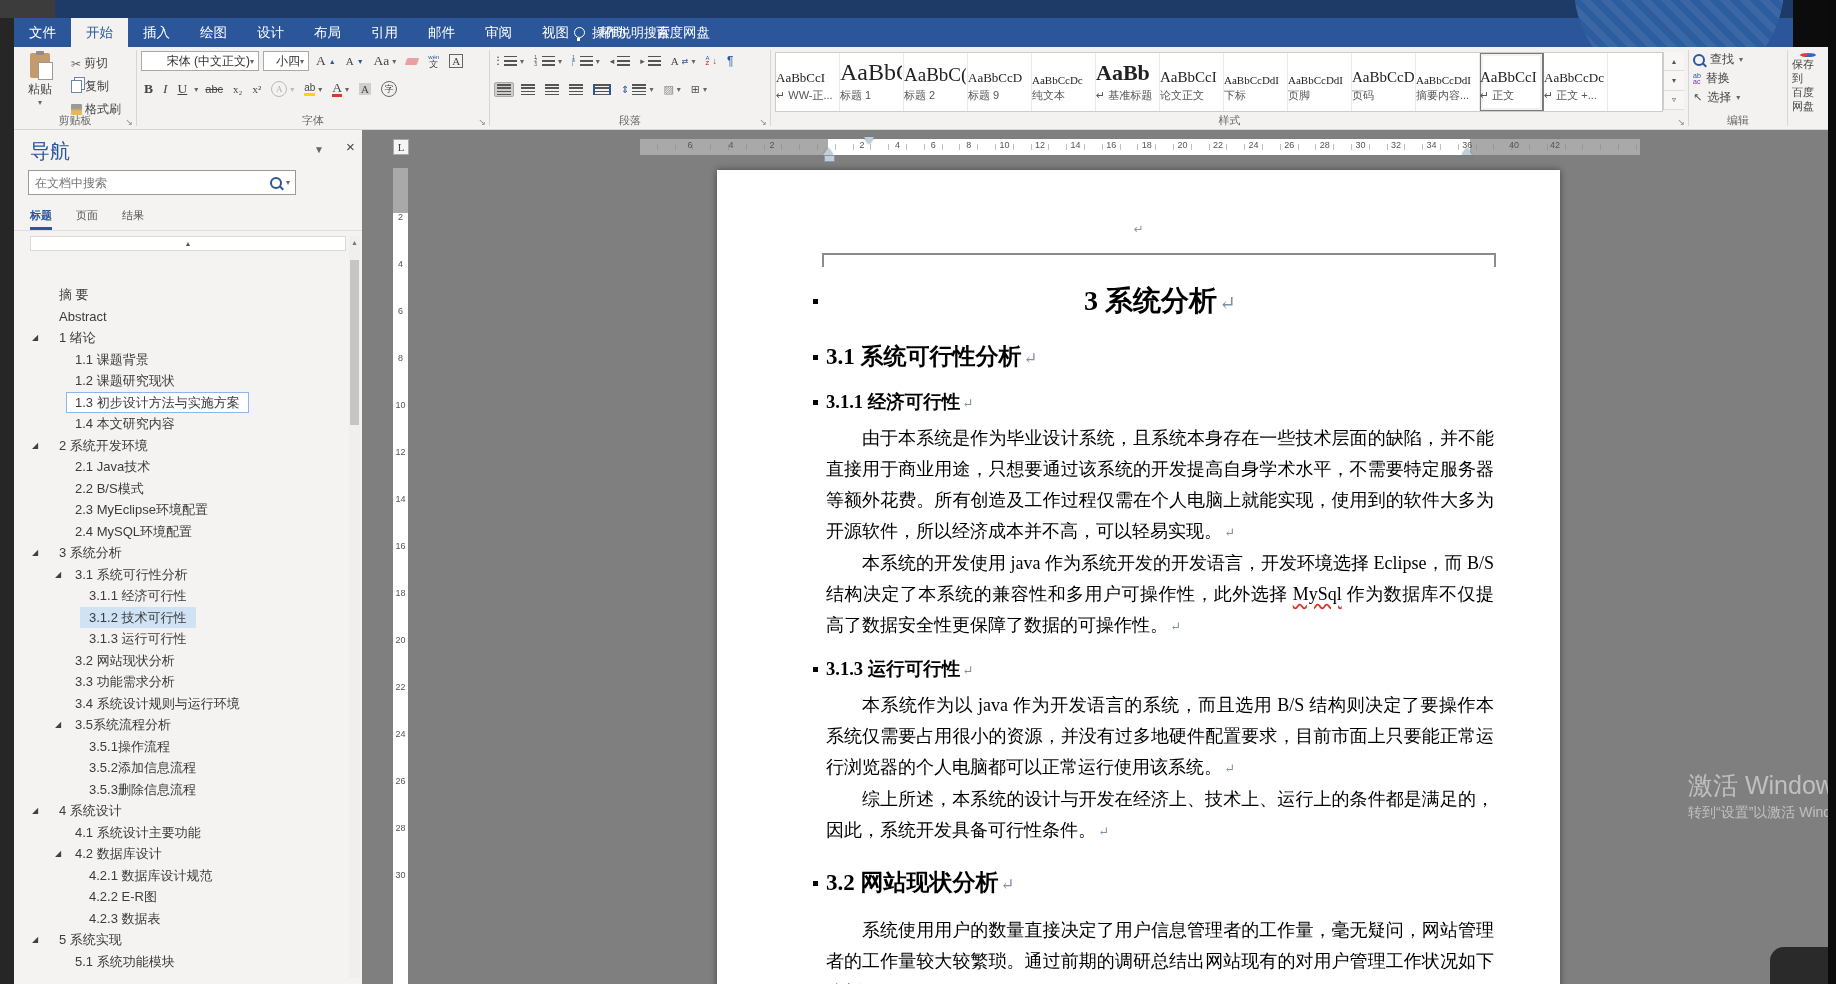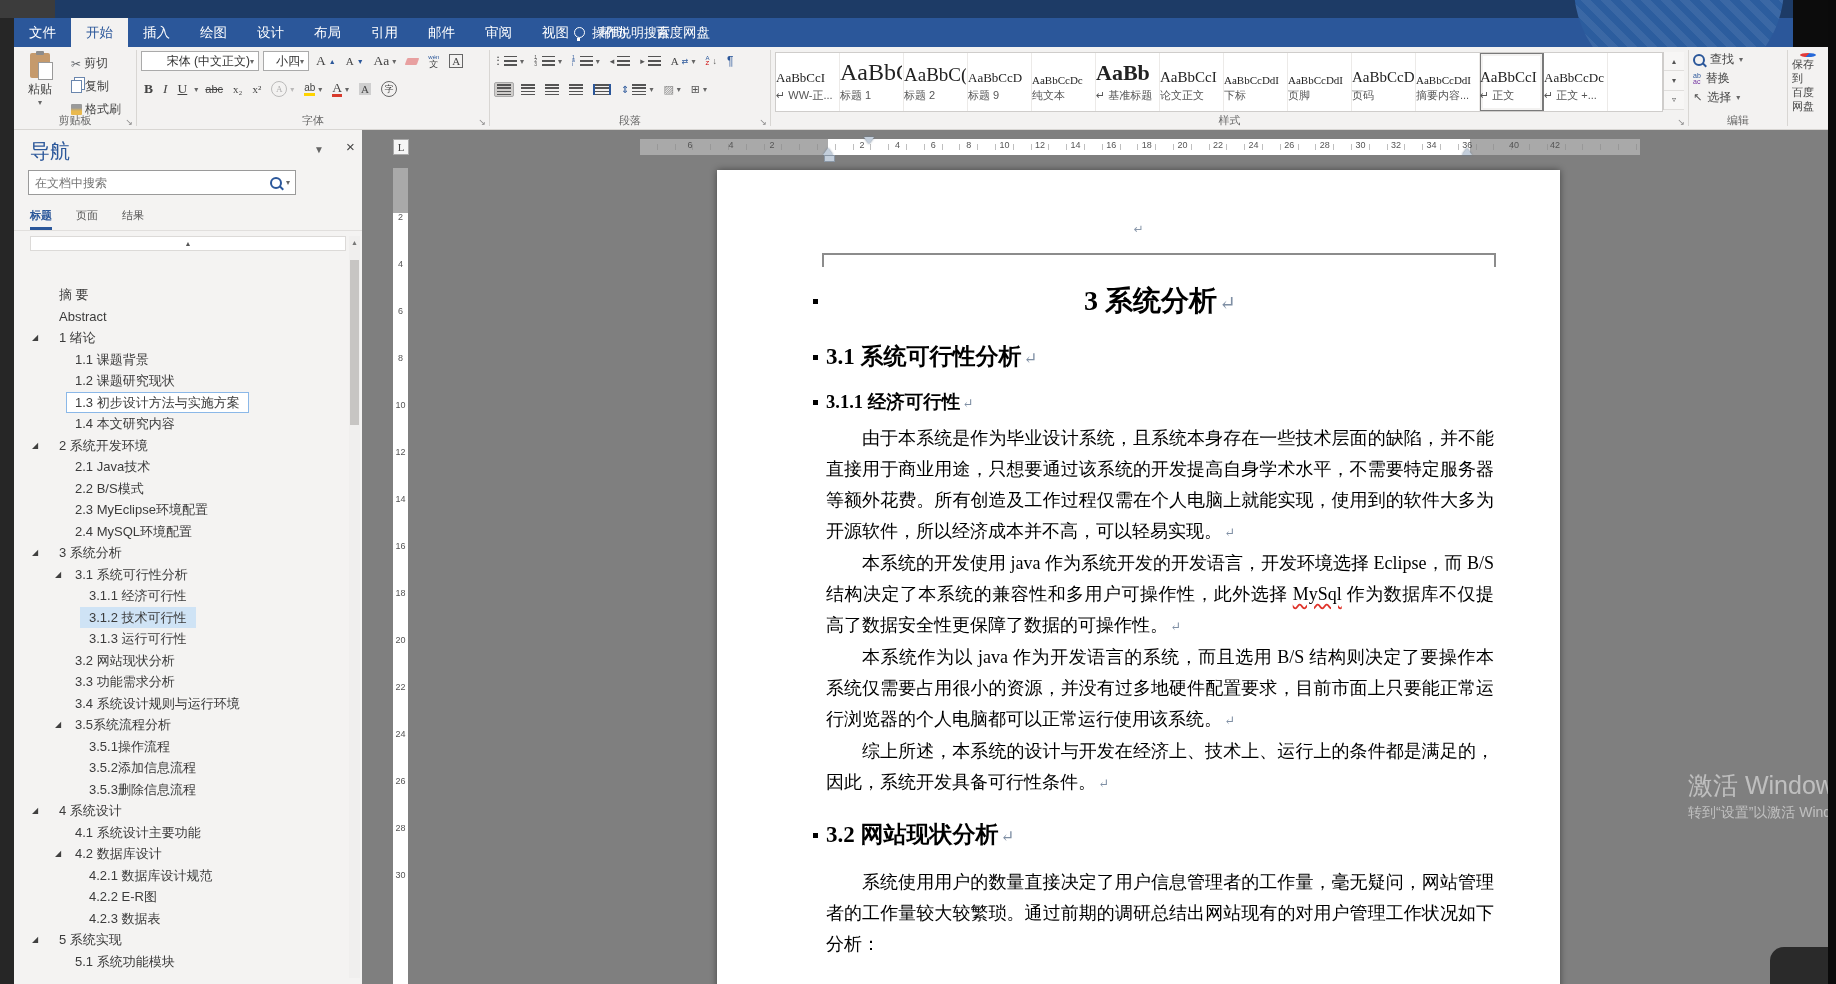--- a/index.html
+++ b/index.html
@@ -561,20 +561,21 @@
 
     <div class="page">
       <div class="hdr-pilcrow">↵</div>
       <div class="hdr-line"></div>
       <div class="content" id="doc-content">
           <div class="blk d-h1"><span class="hbul"></span><span>3  系统分析</span><span class="pilc">↵</span></div>
           <div class="blk d-h2"><span class="hbul"></span><span>3.1  系统可行性分析</span><span class="pilc">↵</span></div>
           <div class="blk d-h3"><span class="hbul"></span><span>3.1.1  经济可行性</span><span class="pilc">↵</span></div>
           <div class="blk d-p"><span>由于本系统是作为毕业设计系统，且系统本身存在一些技术层面的缺陷，并不能直接用于商业用途，只想要通过该系统的开发提高自身学术水平，不需要特定服务器等额外花费。所有创造及工作过程仅需在个人电脑上就能实现，使用到的软件大多为开源软件，所以经济成本并不高，可以轻易实现。</span><span class="pilc">↵</span></div>
           <div class="blk d-p"><span>本系统的开发使用 java 作为系统开发的开发语言，开发环境选择 Eclipse，而 B/S 结构决定了本系统的兼容性和多用户可操作性，此外选择 </span><span class="sp">MySql</span><span> 作为数据库不仅提高了数据安全性更保障了数据的可操作性。</span><span class="pilc">↵</span></div>
+          <div class="blk d-h3"><span class="hbul"></span><span>3.1.3  运行可行性</span><span class="pilc">↵</span></div>
           <div class="blk d-p"><span>本系统作为以 java 作为开发语言的系统，而且选用 B/S 结构则决定了要操作本系统仅需要占用很小的资源，并没有过多地硬件配置要求，目前市面上只要能正常运行浏览器的个人电脑都可以正常运行使用该系统。</span><span class="pilc">↵</span></div>
           <div class="blk d-p"><span>综上所述，本系统的设计与开发在经济上、技术上、运行上的条件都是满足的，因此，系统开发具备可行性条件。</span><span class="pilc">↵</span></div>
           <div class="blk d-h2"><span class="hbul"></span><span>3.2  网站现状分析</span><span class="pilc">↵</span></div>
           <div class="blk d-p"><span>系统使用用户的数量直接决定了用户信息管理者的工作量，毫无疑问，网站管理者的工作量较大较繁琐。通过前期的调研总结出网站现有的对用户管理工作状况如下分析：</span></div>
         </div>
     </div>
 
     <div class="watermark">
       <div class="wm1">激活 Windows</div>
       <div class="wm2">转到“设置”以激活 Windows。</div>

